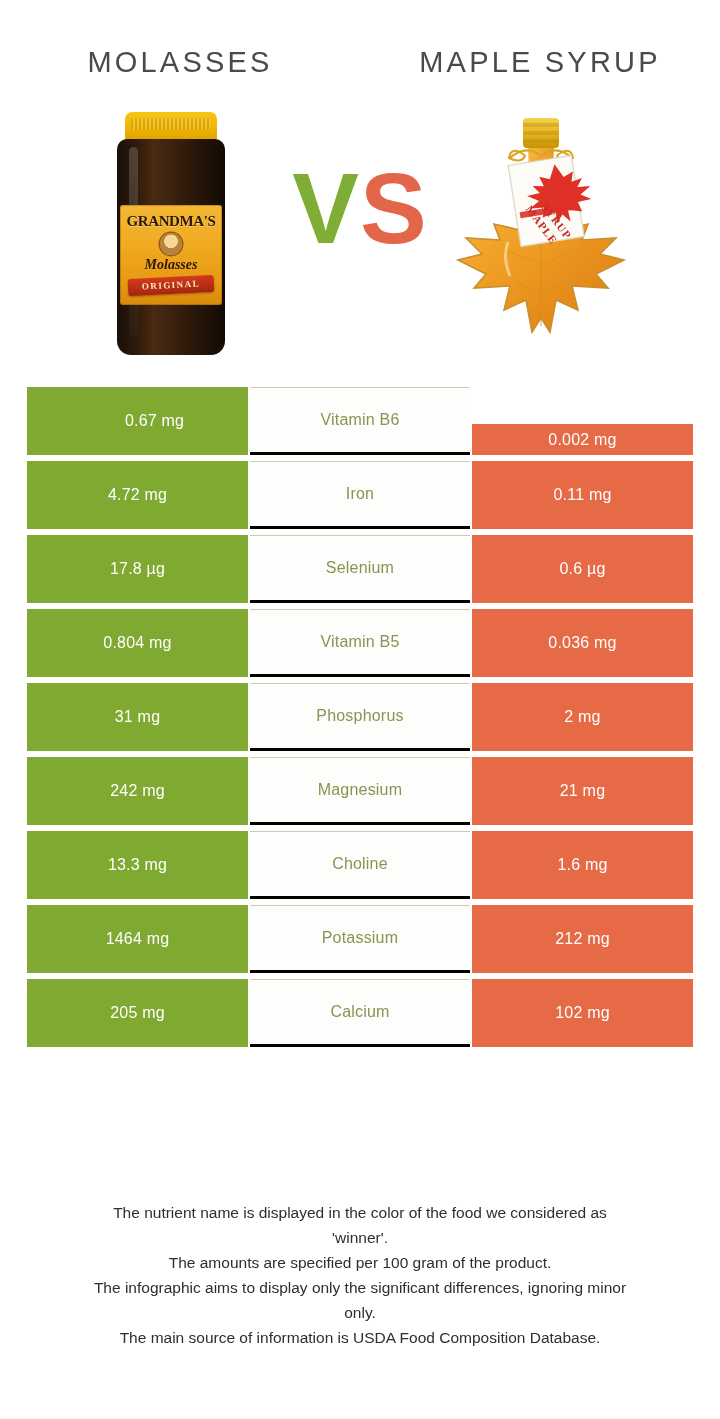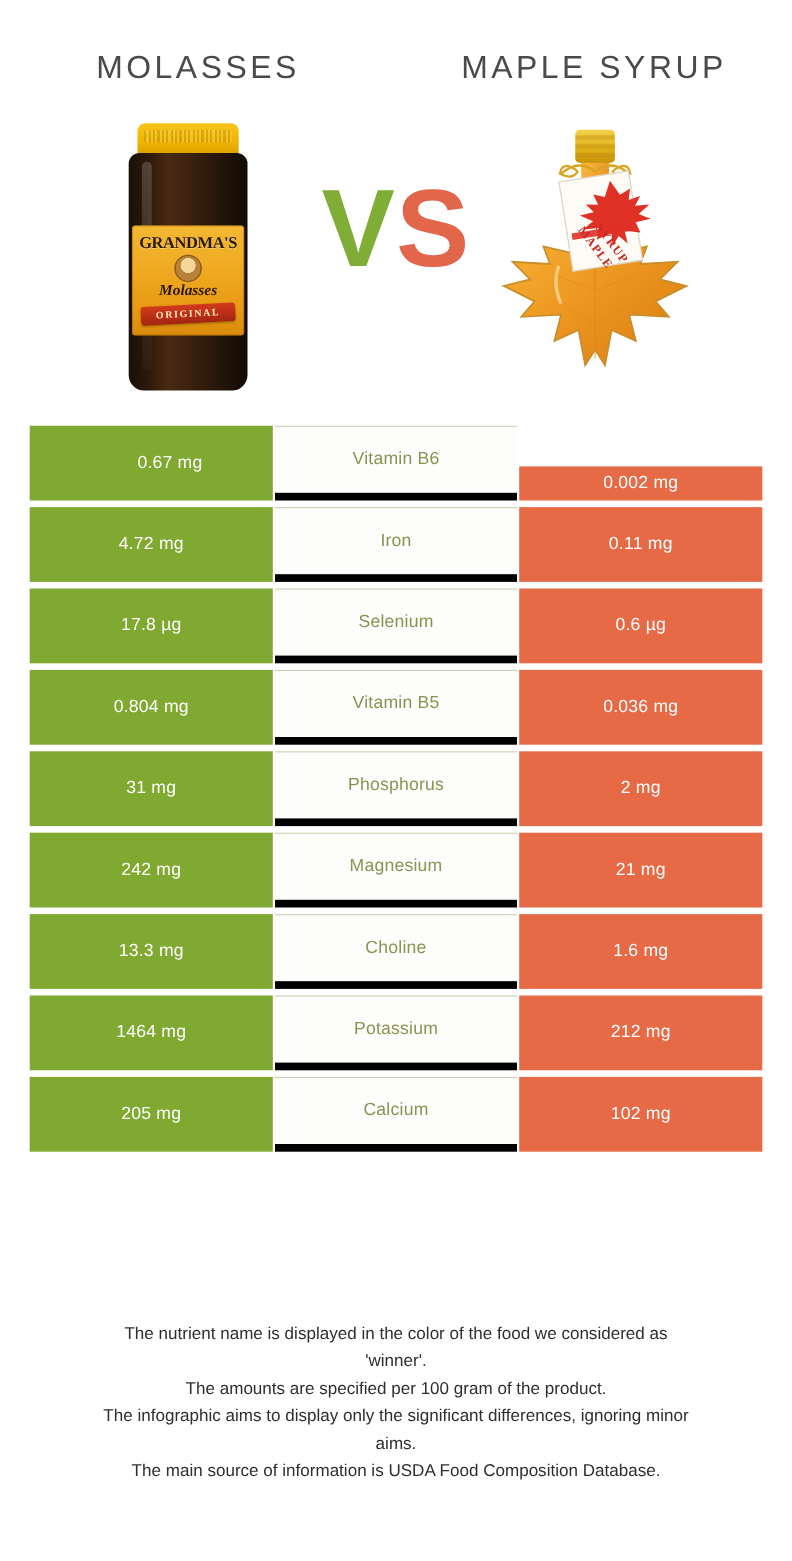--- a/index.html
+++ b/index.html
@@ -209,21 +209,21 @@
     width: 221px;
     background: #7FA930;
     color: #ffffff;
   }
   .cell-mid {
     width: 220px;
     margin: 0 2px;
     background: #fdfdfb;
     color: #879553;
     border-top: 1px solid #c9cfb4;
-    border-bottom: 7px solid #000000;
+    border-bottom: 3px solid #000000;
     text-align: right;
   }
   .cell-right {
     width: 221px;
     background: #E66A45;
     color: #ffffff;
   }
 
   
   .footer {
@@ -369,15 +369,15 @@
       <div class="cell cell-mid" style="color: rgb(135, 149, 83);">Calcium</div>
       <div class="cell cell-right" style="background: rgb(230, 106, 69);">102 mg</div>
     </div>
   </div>
 
 <div class="footer">
   <p>The nutrient name is displayed in the color of the food we considered as</p>
   <p>'winner'.</p>
   <p>The amounts are specified per 100 gram of the product.</p>
   <p>The infographic aims to display only the significant differences, ignoring minor</p>
-  <p>aims.</p>
+  <p>only.</p>
   <p>The main source of information is USDA Food Composition Database.</p>
 </div>
 
 </body></html>

